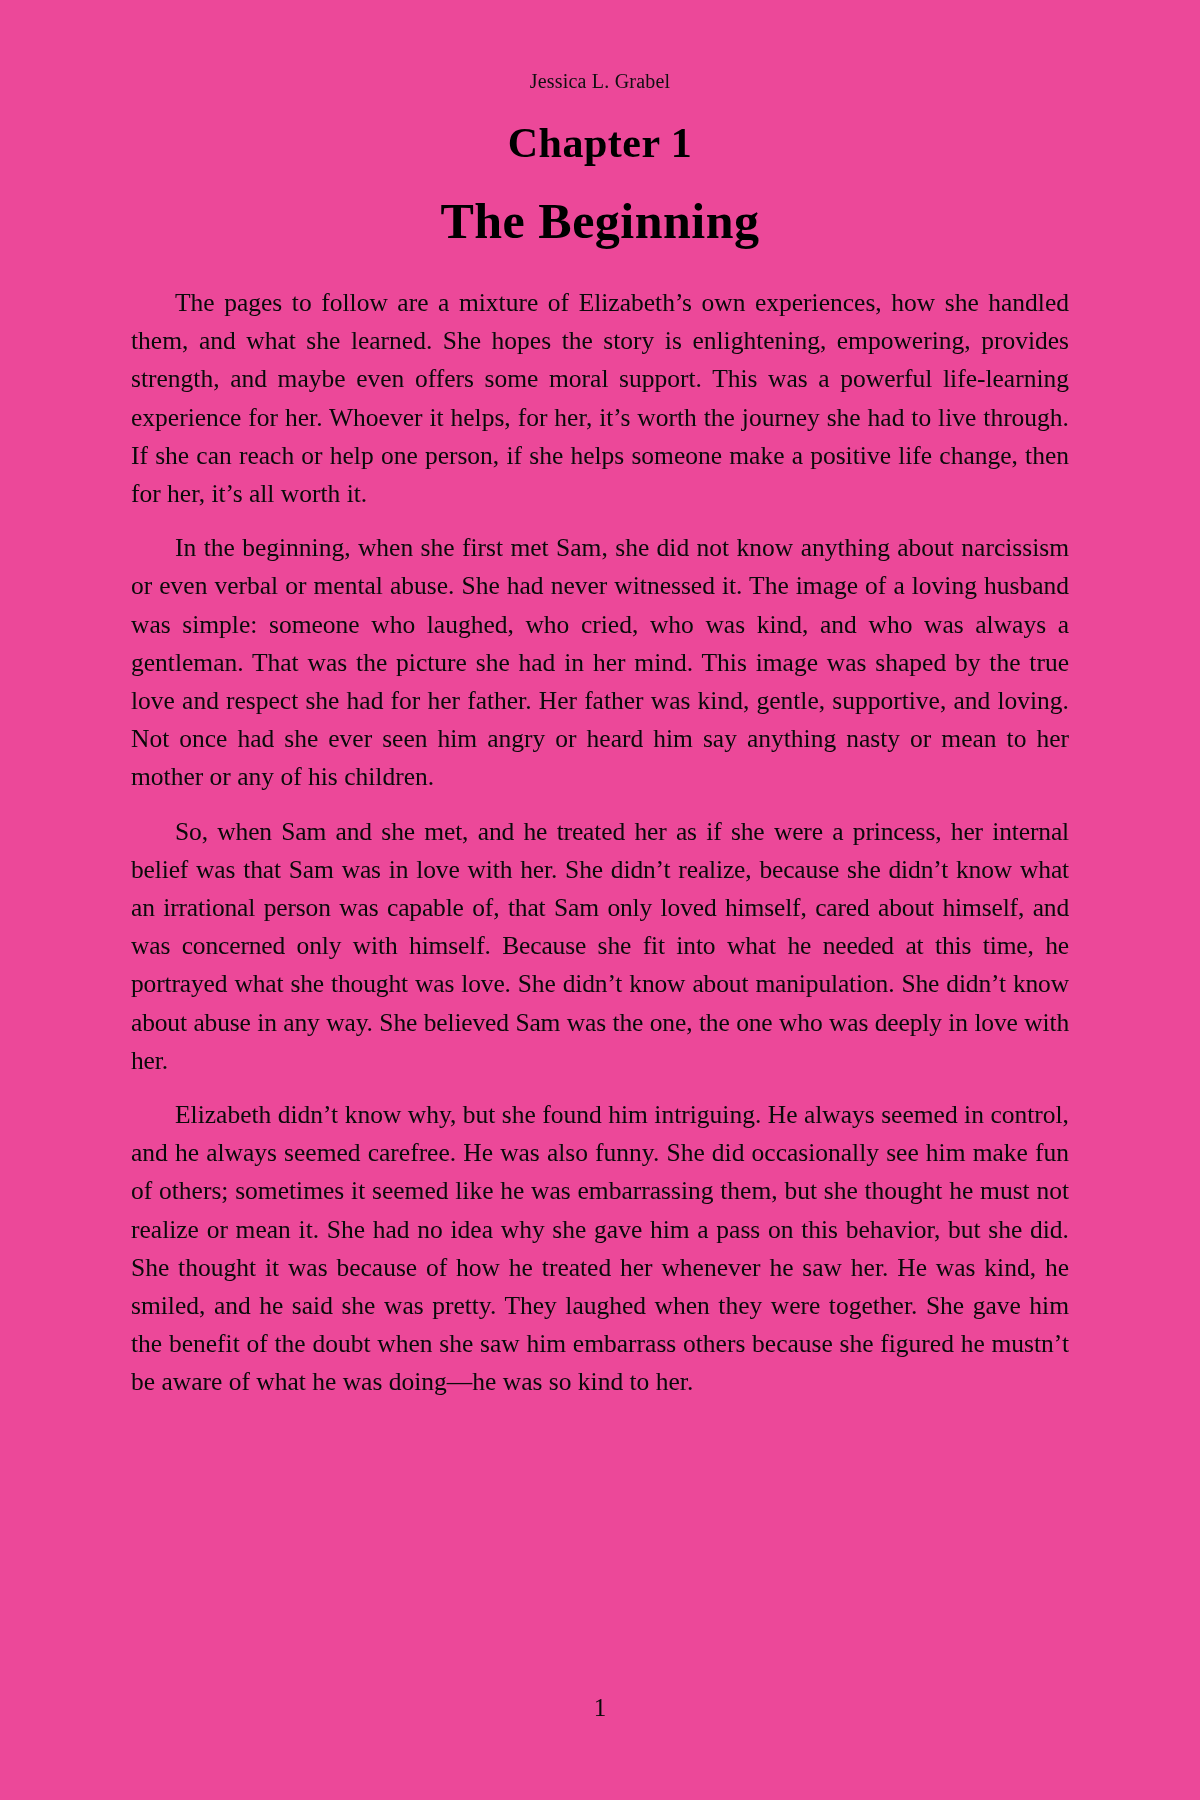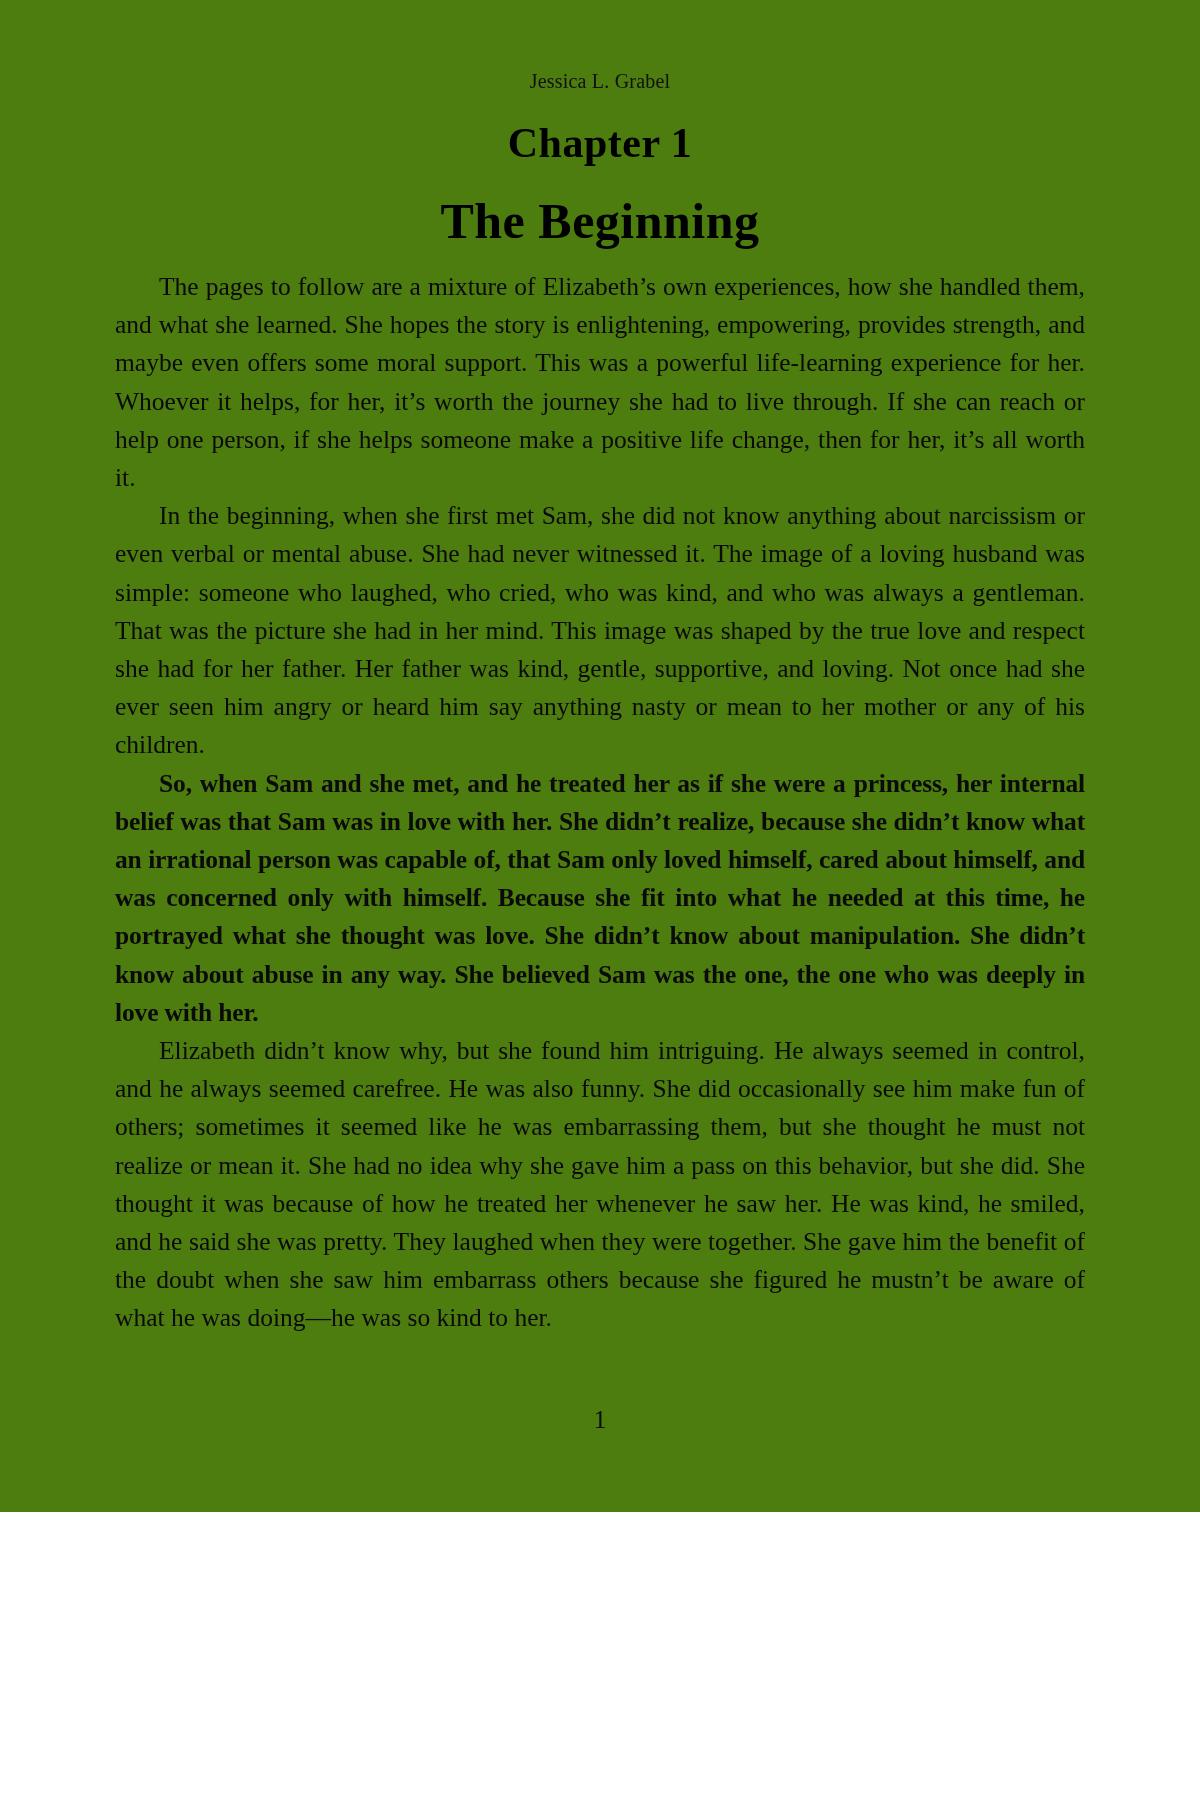--- a/index.html
+++ b/index.html
@@ -3,22 +3,22 @@
 <meta charset="utf-8">
 <style>
   html, body {
     margin: 0;
     padding: 0;
     background: #ffffff;
   }
   .page {
     position: relative;
     width: 1200px;
-    height: 1512px;
-    background: #4d7c0f;
+    height: 1800px;
+    background: #ec4899;
     box-sizing: border-box;
     overflow: hidden;
     font-family: "Liberation Serif", "DejaVu Serif", serif;
     color: #000000;
   }
   .running-head {
     position: absolute;
     top: 70px;
     left: 0;
     width: 1200px;
@@ -49,32 +49,31 @@
     margin-top: 32px;
     color: #000000;
   }
   .body-text {
     position: absolute;
     top: 268px;
     left: 115px;
     width: 970px;
   }
   .body-text p {
-    margin: 0;
+    margin: 16px;
     text-align: justify;
     text-indent: 44px;
     font-size: 25.5px;
     line-height: 38.2px;
     color: #0a0a0a;
     -webkit-hyphens: none;
     hyphens: none;
   }
   .body-text p.tight {
     letter-spacing: -0.15px;
-    font-weight: bold;
   }
   .page-number {
     position: absolute;
     bottom: 78px;
     left: 0;
     width: 1200px;
     text-align: center;
     font-size: 25px;
     color: #0a0a0a;
   }

